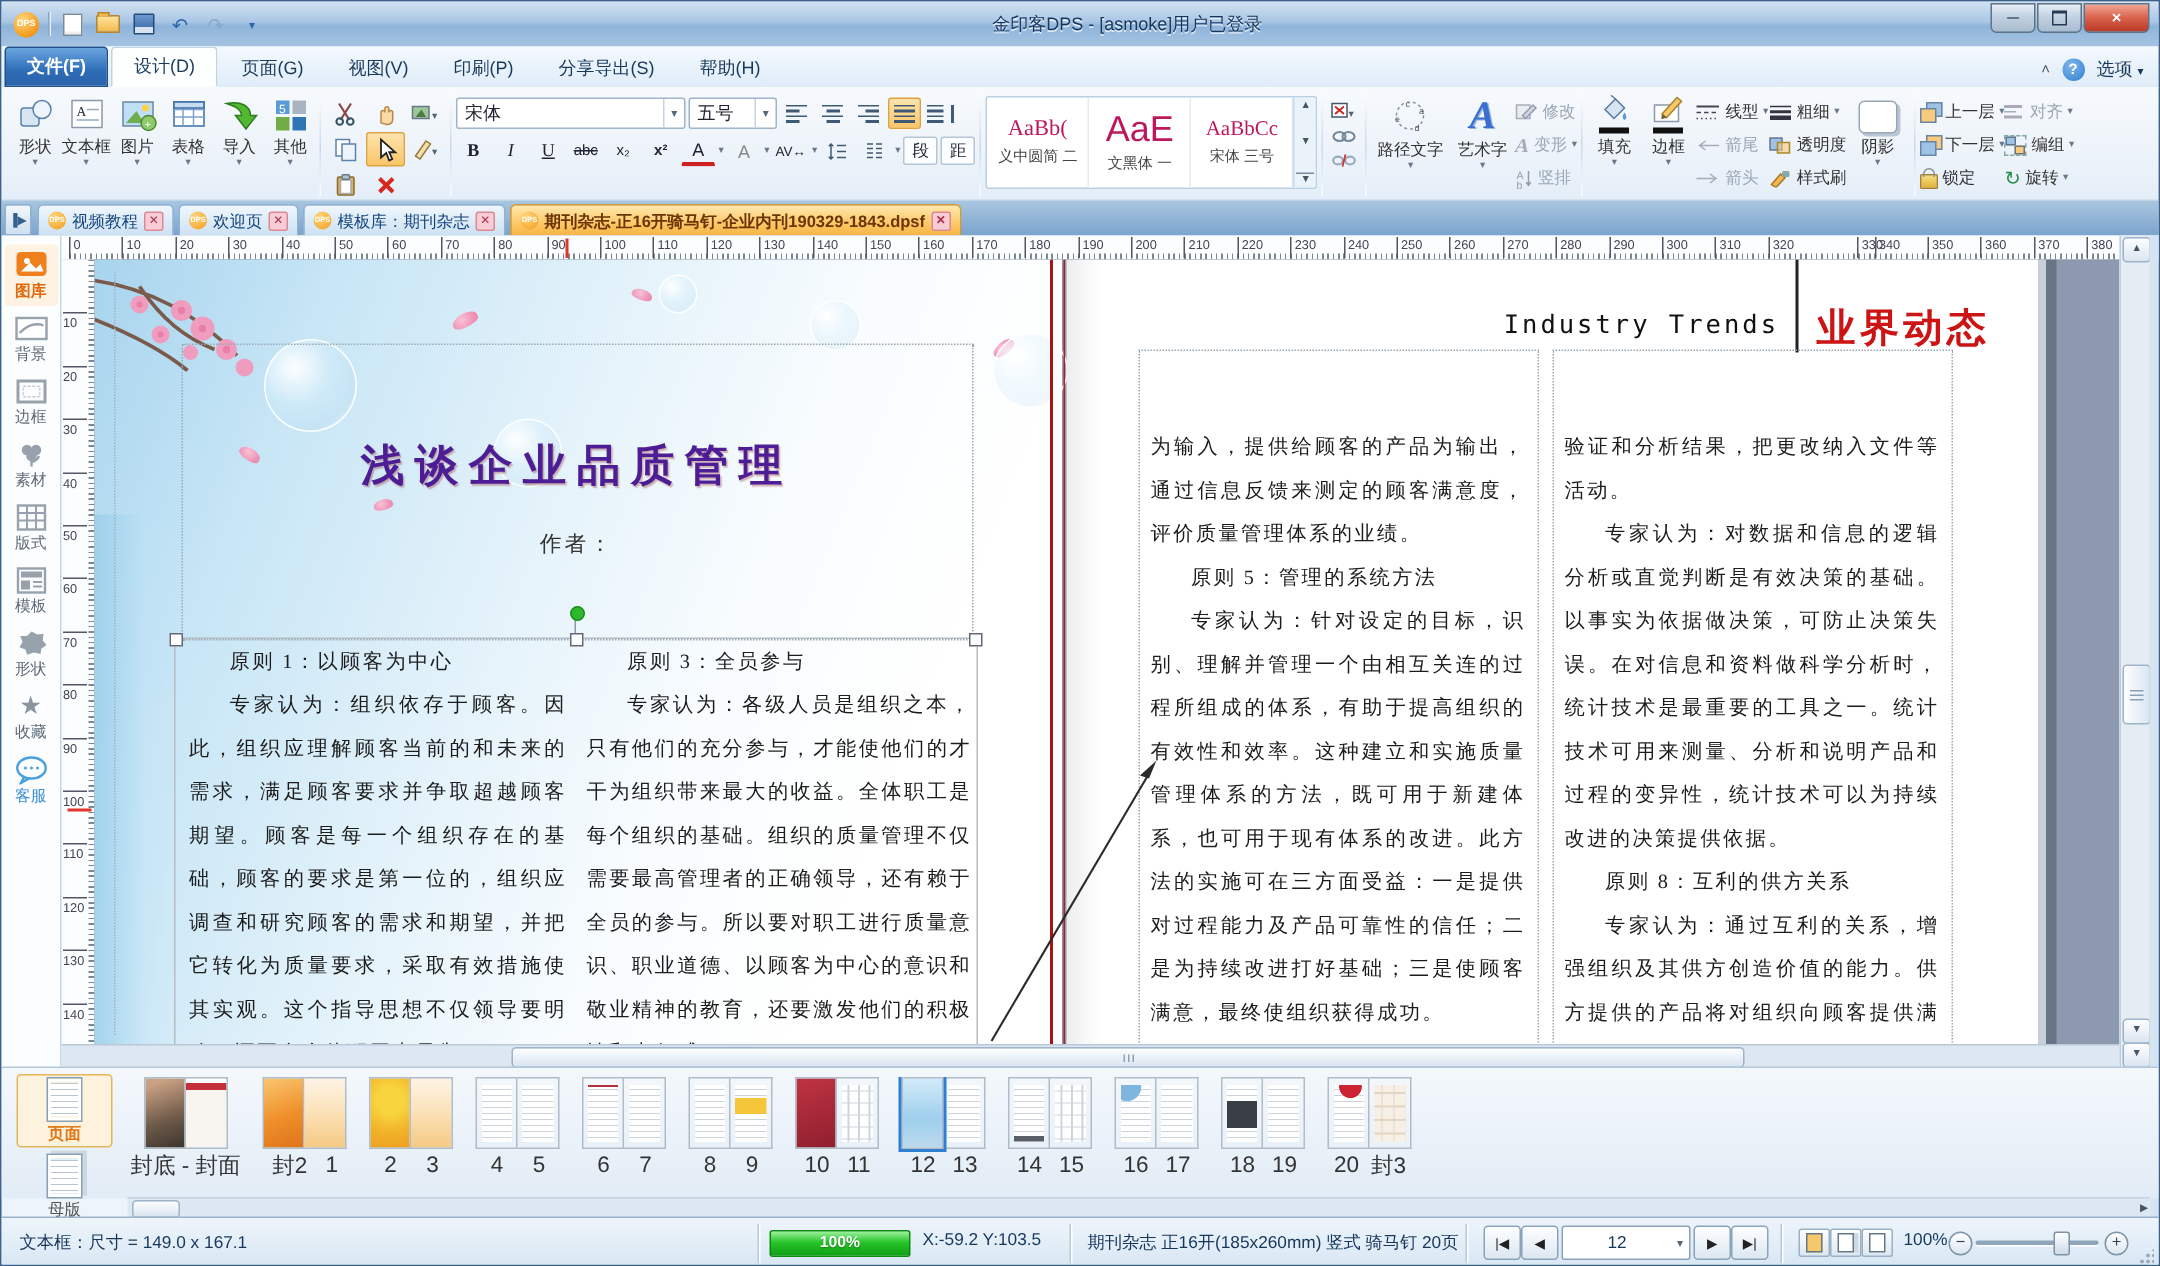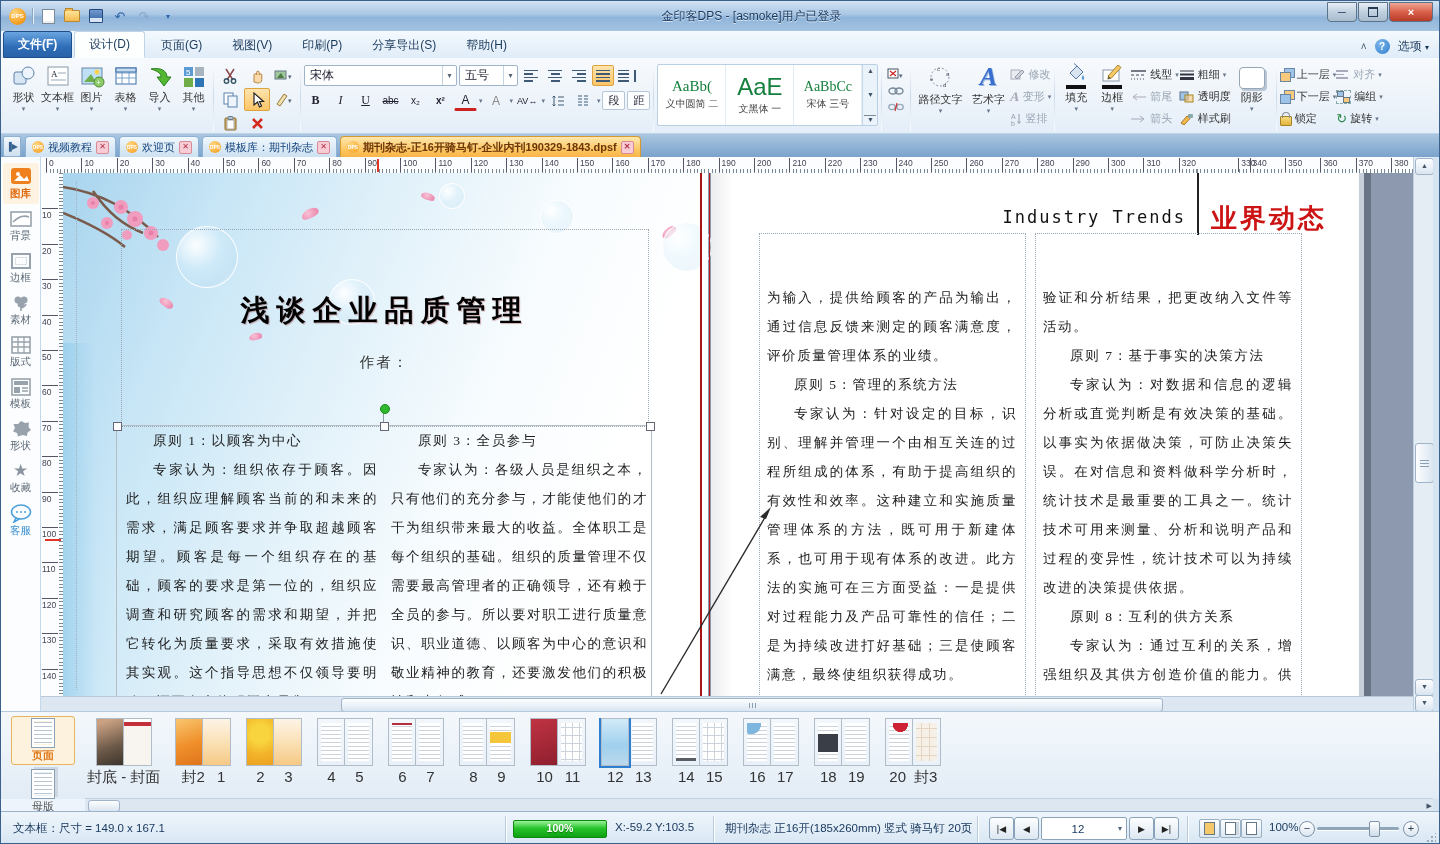--- a/index.html
+++ b/index.html
@@ -52,21 +52,21 @@
   .combo .cdrop{margin-left:auto;width:13px;height:100%;border-left:1px solid #c5d4e2;display:flex;align-items:center;justify-content:center;font-size:8px;color:#567;}
   .fx{min-width:19px;height:17px;display:flex;align-items:center;justify-content:center;font-size:12px;color:#223;
     border:1px solid transparent;border-radius:2px;padding:0 1px;}
   .fx.frame{border:1px solid #b5c6d6;background:#fdfeff;font-size:11px;}
   .alico{display:inline-flex;flex-direction:column;gap:2px;width:14px;}
   .alico i{height:1.5px;background:#3e5a74;display:block;}
   .abtn{width:20px;height:19px;display:flex;align-items:center;justify-content:center;border:1px solid transparent;border-radius:2px;}
   .abtn.hl{background:linear-gradient(#fde4ae,#fbc568);border:1px solid #e0a23c;}
   .gallery{display:flex;border:1px solid #b8cfe4;background:#fff;border-radius:2px;height:60px;margin-top:3px;overflow:hidden;}
   .gcell{width:67px;border-right:1px solid #e2ecf5;display:flex;flex-direction:column;align-items:center;justify-content:center;}
-  .gsample{font-family:"Liberation Serif",serif;color:#15803d;line-height:1;}
+  .gsample{font-family:"Liberation Serif",serif;color:#be185d;line-height:1;}
   .gcap{font-size:10px;color:#444;margin-top:3px;white-space:nowrap;}
   .garrows{display:flex;flex-direction:column;justify-content:space-between;padding:2px 1px;background:#eaf2fa;border-left:1px solid #c9d9ea;}
   .garrows span{font-size:7px;color:#456;width:12px;text-align:center;}
   .minicol{display:flex;flex-direction:column;gap:5px;padding-top:6px;width:22px;align-items:center;}
   .stackcol{display:flex;flex-direction:column;gap:3px;padding-top:4px;}
   .srow{display:flex;align-items:center;gap:3px;font-size:11px;color:#333;height:19px;}
   .srow.dim{color:#9aa7b5;}
   .srow .bcaret{font-size:7px;}
   .blackbar{width:20px;height:4px;background:#111;margin-top:1px;}
   .layersq{position:relative;width:14px;height:13px;}
@@ -125,21 +125,21 @@
   .spine1{position:absolute;left:637px;top:0;bottom:0;width:1.5px;background:#a81414;}
   .spine2{position:absolute;left:645.5px;top:0;bottom:0;width:1.5px;background:#b81b1b;}
   .spinegap{position:absolute;left:639px;top:0;bottom:0;width:6px;background:#fff;}
   .pedge1{position:absolute;left:1296px;top:0;bottom:0;width:5px;background:#c6cfda;}
   .pedge2{position:absolute;left:1301px;top:0;bottom:0;width:7px;background:#6a7487;}
   .marginline{position:absolute;left:13px;top:8px;bottom:6px;width:0;border-left:1px dotted #9fb2c0;}
   .bub{position:absolute;border-radius:50%;border:1px solid rgba(255,255,255,.95);
     background:radial-gradient(circle at 32% 30%,rgba(255,255,255,.95),rgba(215,240,252,.35) 42%,rgba(170,210,238,.18) 72%,rgba(255,255,255,.55));}
   .petal{position:absolute;background:radial-gradient(circle at 40% 35%,#f8c2d6,#ec8db2 75%);border-radius:60% 60% 45% 55%/65% 60% 40% 45%;}
   .ltitle{position:absolute;left:58px;top:118px;width:527px;text-align:center;font-family:"Liberation Serif",serif;
-    font-weight:bold;font-size:29px;letter-spacing:7px;color:#000000;text-shadow:1px 1px 1px rgba(130,0,0,.3);}
+    font-weight:bold;font-size:29px;letter-spacing:7px;color:#4c1d95;text-shadow:1px 1px 1px rgba(130,0,0,.3);}
   .lauthor{position:absolute;left:58px;top:180px;width:527px;text-align:center;font-family:"Liberation Serif",serif;
     font-size:14.5px;letter-spacing:2px;color:#333;}
   .tframe{position:absolute;left:58px;top:56px;width:526px;height:196px;border:1px dotted #9aa8b4;}
   .bframe{position:absolute;left:53px;top:252px;width:534px;height:271px;border:1px solid #b4bcc4;border-bottom:none;}
   .handle{position:absolute;width:7px;height:7px;background:#fff;border:1px solid #667;z-index:6;}
   .rotdot{position:absolute;left:317px;top:231px;width:8px;height:8px;border-radius:50%;background:#2db82d;border:1px solid #1a8a1a;z-index:6;}
   .rotstem{position:absolute;left:320px;top:239px;width:1px;height:12px;background:#8a9aa8;z-index:5;}
   .pagecol{position:absolute;font-family:"Liberation Serif",serif;font-size:13.5px;line-height:29px;letter-spacing:1.6px;
     color:#1c1c1c;text-align:justify;}
   .pagecol p{margin:0;text-indent:2em;}
@@ -970,21 +970,20 @@
     <div class="rframe" style="left:972px;top:60px;width:265px;height:462px;"></div>
     <div class="pagecol" style="left:704px;top:70px;width:250px;height:452px;overflow:hidden;">
         <p class="noind">为输入，提供给顾客的产品为输出，通过信息反馈来测定的顾客满意度，评价质量管理体系的业绩。</p>
         <p>原则 5：管理的系统方法</p>
         <p>专家认为：针对设定的目标，识别、理解并管理一个由相互关连的过程所组成的体系，有助于提高组织的有效性和效率。这种建立和实施质量管理体系的方法，既可用于新建体系，也可用于现有体系的改进。此方法的实施可在三方面受益：一是提供对过程能力及产品可靠性的信任；二是为持续改进打好基础；三是使顾客满意，最终使组织获得成功。</p>
         <p>原则 6：持续改进</p>
         <p>专家认为：持续改进是组织的一个永恒的目标。在质量管理体系中，改进指产</p>
       </div>
     <div class="pagecol" style="left:980px;top:70px;width:250px;height:452px;overflow:hidden;">
         <p class="noind">验证和分析结果，把更改纳入文件等活动。</p>
-        <p>原则 7：基于事实的决策方法</p>
         <p>专家认为：对数据和信息的逻辑分析或直觉判断是有效决策的基础。以事实为依据做决策，可防止决策失误。在对信息和资料做科学分析时，统计技术是最重要的工具之一。统计技术可用来测量、分析和说明产品和过程的变异性，统计技术可以为持续改进的决策提供依据。</p>
         <p>原则 8：互利的供方关系</p>
         <p>专家认为：通过互利的关系，增强组织及其供方创造价值的能力。供方提供的产品将对组织向顾客提供满意的产品产生重要影响，因此处理好与供方的关系，影响到组织能否持续稳定地提供顾客满意的</p>
       </div>
 
     <svg class="arrowsvg">
       <line x1="598" y1="521" x2="704" y2="341" stroke="#2a2a2a" stroke-width="1.4"></line>
       <polygon points="708,334 697,344 703,346" fill="#2a2a2a"></polygon>
     </svg>
   </div>

